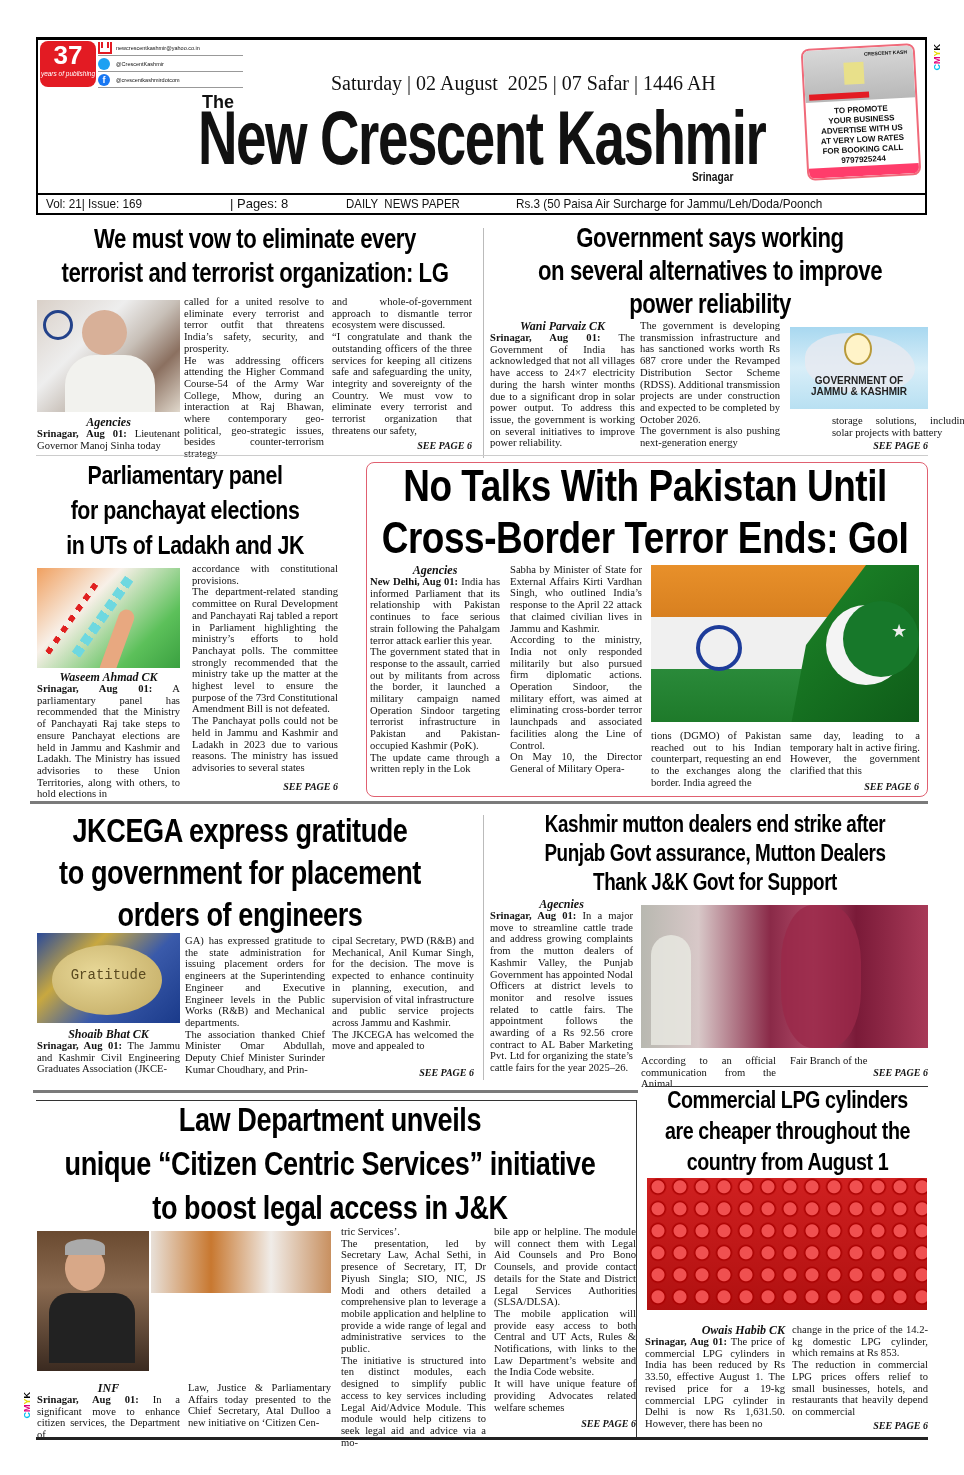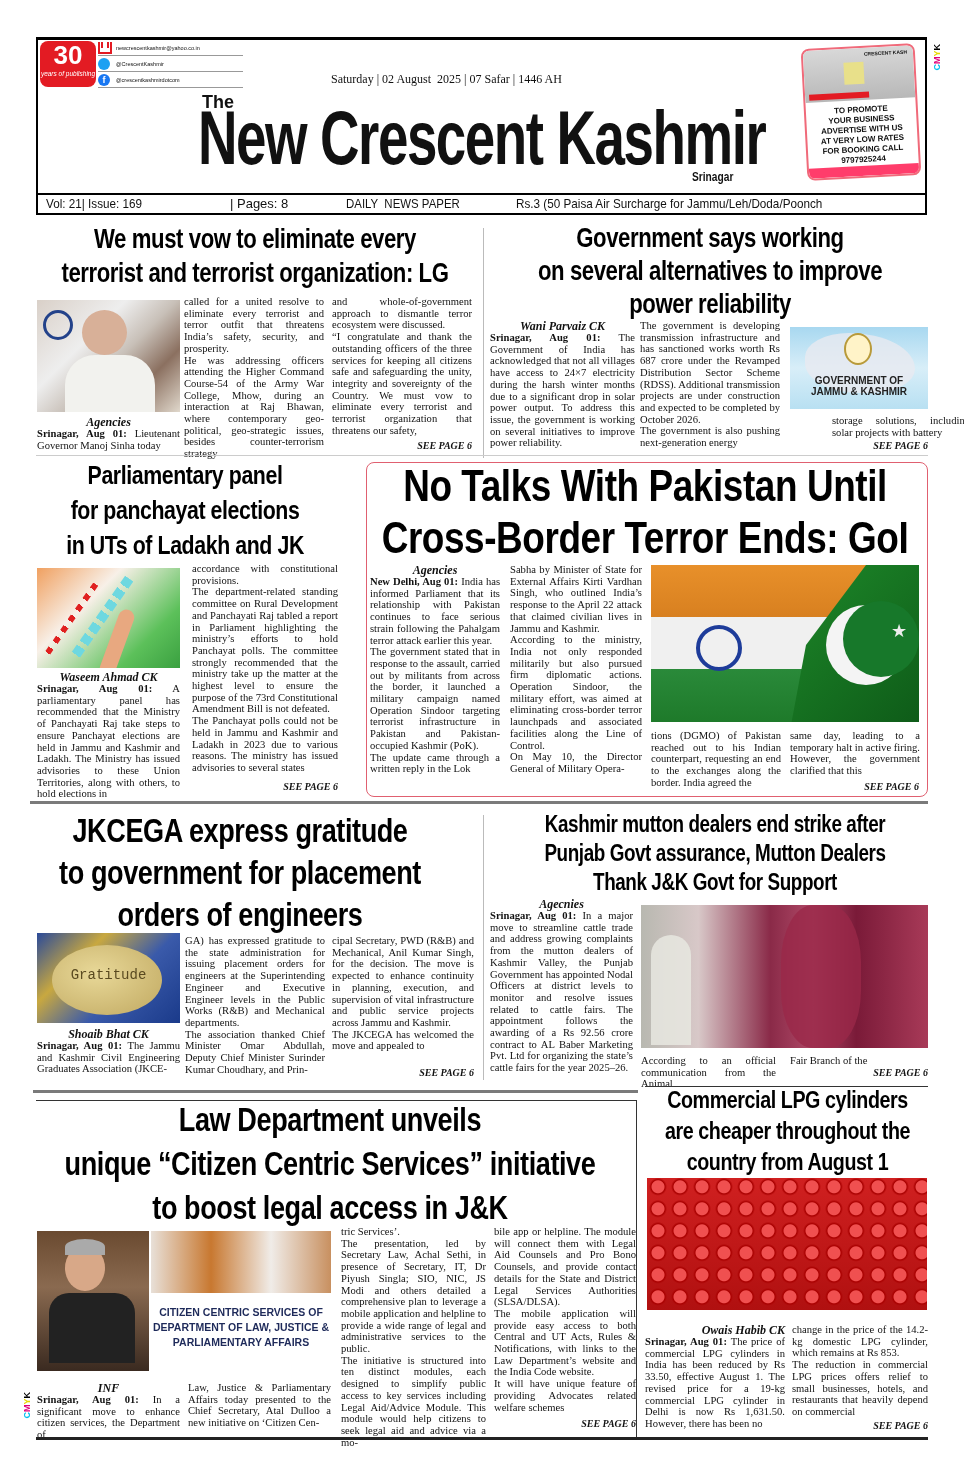--- a/index.html
+++ b/index.html
@@ -16,42 +16,42 @@
   .hline { position: absolute; height: 3px; background: #7a7a7a; }
   .vline { position: absolute; width: 1px; background: #bbb; }
   .cmyk { position: absolute; writing-mode: vertical-rl; transform: rotate(180deg); font-family: "Liberation Sans", sans-serif; font-weight: bold; font-size: 9px; }
 </style>
 </head>
 <body>
 
 <div class="abs" style="left:36px;top:37px;width:891px;height:178px;border:2px solid #000;border-top-width:3px;"></div>
 
 <div class="abs" style="left:40px;top:41px;width:56px;height:46px;background:#e31b23;border-radius:8px;color:#fff;text-align:center;font-family:'Liberation Sans',sans-serif;">
-  <div style="font-size:26px;font-weight:bold;line-height:28px;">30</div>
+  <div style="font-size:26px;font-weight:bold;line-height:28px;">37</div>
   <div style="font-size:6.5px;font-style:italic;line-height:9px;">years of publishing</div>
 </div>
 
 <div class="abs" style="left:98px;top:40px;width:145px;">
   <div style="display:flex;align-items:center;height:16px;border-bottom:1px solid #999;">
     <span style="width:14px;height:12px;background:#fff;border:2px solid #e31b23;border-top:none;display:inline-block;position:relative;margin-right:4px;">
       <span style="position:absolute;left:1px;top:0;width:8px;height:6px;border-left:2px solid #e31b23;border-right:2px solid #e31b23;"></span>
     </span>
     <span style="font-size:5.5px;font-family:'Liberation Sans',sans-serif;">newcrescentkashmir@yahoo.co.in</span>
   </div>
   <div style="display:flex;align-items:center;height:16px;border-bottom:1px solid #999;">
     <span style="width:12px;height:12px;border-radius:50%;background:#1da1f2;display:inline-block;margin-right:6px;"></span>
     <span style="font-size:5.5px;font-family:'Liberation Sans',sans-serif;">@CrescentKashmir</span>
   </div>
   <div style="display:flex;align-items:center;height:16px;border-bottom:1px solid #999;">
     <span style="width:12px;height:12px;border-radius:50%;background:#1877f2;color:#fff;font-size:9px;font-weight:bold;text-align:center;line-height:12px;display:inline-block;margin-right:6px;font-family:'Liberation Sans',sans-serif;">f</span>
     <span style="font-size:5.5px;font-family:'Liberation Sans',sans-serif;">@crescentkashmirdotcom</span>
   </div>
 </div>
 
-<div class="abs" style="left:331px;top:72px;font-size:12px;white-space:pre;font-family:'Liberation Serif',serif;">Saturday | 02 August  2025 | 07 Safar | 1446 AH</div>
+<div class="abs" style="left:331px;top:72px;font-size:20px;white-space:pre;font-family:'Liberation Serif',serif;">Saturday | 02 August  2025 | 07 Safar | 1446 AH</div>
 
 <div class="abs" style="left:202px;top:92px;font-family:'Liberation Sans',sans-serif;font-weight:bold;font-size:18px;">The</div>
 <div class="abs" style="left:198px;top:98px;width:620px;font-family:'Liberation Sans',sans-serif;font-weight:bold;font-size:76px;line-height:80px;letter-spacing:-2px;transform:scaleX(0.72);transform-origin:left top;white-space:nowrap;">New Crescent Kashmir</div>
 <div class="abs" style="left:692px;top:170px;font-family:'Liberation Sans',sans-serif;font-weight:bold;font-size:12px;transform:scaleX(0.85);transform-origin:left top;">Srinagar</div>
 
 <div class="abs" style="left:804px;top:46px;width:114px;height:132px;border:2px solid #f06a7a;border-radius:8px;transform:rotate(-3deg);background:#fff;overflow:hidden;">
   <div style="height:52px;background:linear-gradient(180deg,#d8d8d8,#b8b8b8);position:relative;">
     <div style="position:absolute;right:6px;top:3px;font-size:5px;font-weight:bold;font-family:'Liberation Sans',sans-serif;">CRESCENT KASH</div>
     <div style="position:absolute;left:40px;top:14px;width:20px;height:22px;background:#e8e08a;"></div>
     <div style="position:absolute;left:4px;bottom:2px;width:60px;height:6px;background:#e31b23;"></div>
@@ -228,25 +228,20 @@
     <div>Law Department unveils</div>
     <div>unique “Citizen Centric Services” initiative</div>
     <div>to boost legal access in J&amp;K</div>
   </div>
   <div class="pic" style="left:37px;top:1231px;width:294px;height:140px;background:#fff;">
     <div style="position:absolute;left:0;top:0;width:112px;height:140px;background:linear-gradient(180deg,#6a4a30 0%,#8a6a50 40%,#3a2a20 100%);"></div>
     <div style="position:absolute;left:28px;top:14px;width:40px;height:46px;border-radius:50%;background:#d8a888;"></div>
     <div style="position:absolute;left:28px;top:8px;width:40px;height:16px;border-radius:50% 50% 0 0;background:#aaa;"></div>
     <div style="position:absolute;left:12px;top:62px;width:86px;height:70px;border-radius:20px 20px 0 0;background:#222;"></div>
     <div style="position:absolute;left:114px;top:0;width:180px;height:62px;background:linear-gradient(90deg,#e8e0d8,#c87830,#f0ece8,#c89060);"></div>
-    <div style="position:absolute;left:114px;top:74px;width:180px;text-align:center;font-family:'Liberation Sans',sans-serif;font-weight:bold;font-size:10.5px;line-height:15px;color:#1e2a5a;">
-      <div>CITIZEN CENTRIC SERVICES OF</div>
-      <div>DEPARTMENT OF LAW, JUSTICE &amp;</div>
-      <div>PARLIAMENTARY AFFAIRS</div>
-    </div>
   </div>
   <div class="abs byline" style="left:37px;top:1382px;width:143px;">INF</div>
   <div class="col" style="left:37px;top:1394px;width:143px;">
     <p><b class="dl">Srinagar, Aug 01:</b><span> In a significant move to enhance citizen services, the Department of</span></p>
   </div>
   <div class="col" style="left:188px;top:1382px;width:143px;">Law, Justice &amp; Parliamentary Affairs today presented to the Chief Secretary, Atal Dulloo a new initiative on ‘Citizen Cen-</div>
   <div class="col" style="left:341px;top:1226px;width:145px;white-space:pre-line;">tric Services’.
 The presentation, led by Secretary Law, Achal Sethi, in presence of Secretary, IT, Dr Piyush Singla; SIO, NIC, JS Modi and others detailed a comprehensive plan to leverage a mobile application and helpline to provide a wide range of legal and administrative services to the public.
 The initiative is structured into ten distinct modules, each designed to simplify public access to key services including Legal Aid/Advice Module. This module would help citizens to seek legal aid and advice via a mo-</div>
   <div class="col" style="left:494px;top:1226px;width:142px;white-space:pre-line;">bile app or helpline. The module will connect them with Legal Aid Counsels and Pro Bono Counsels, and provide contact details for the State and District Legal Services Authorities (SLSA/DLSA).

